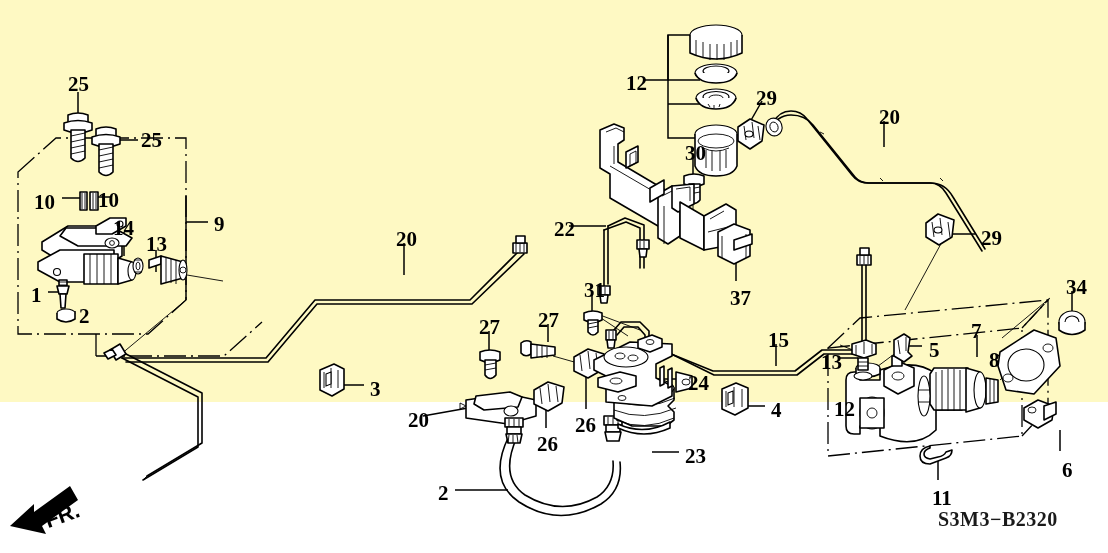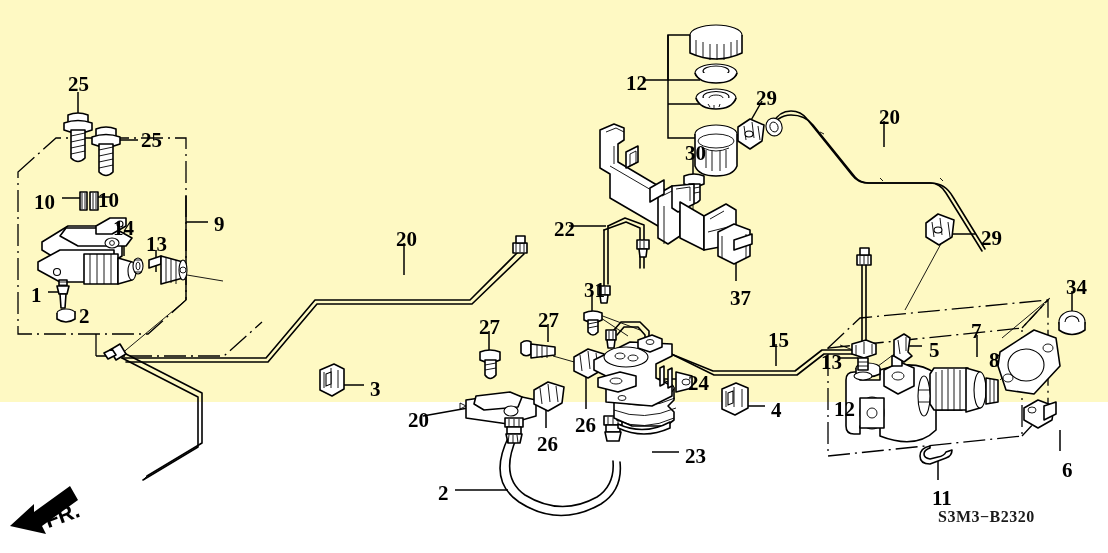--- a/index.html
+++ b/index.html
@@ -5,21 +5,21 @@
 <style>
   html,body{margin:0;padding:0;background:#ffffff;}
   body{width:1108px;height:553px;overflow:hidden;
        font-family:"Liberation Serif", serif;}
   #diagram-root{position:relative;width:1108px;height:402px;background:#fef9c3;}
   svg#art{position:absolute;left:0;top:0;width:1108px;height:553px;}
   .lbl{position:absolute;font-family:"Liberation Serif", serif;
        font-weight:bold;font-size:21px;color:#000;line-height:1;
        white-space:nowrap;}
   .partno{position:absolute;font-family:"Liberation Serif", serif;
-       font-weight:bold;font-size:16px;letter-spacing:.5px;color:#1a1a1a;}
+       font-weight:bold;font-size:20px;letter-spacing:.5px;color:#1a1a1a;}
   .frtext{position:absolute;font-family:"Liberation Sans", sans-serif;
        font-weight:bold;font-size:22px;color:#000;
        transform:rotate(-20deg);transform-origin:left bottom;}
 </style>
 </head>
 <body>
 
 <div id="diagram-root">
 
   <svg id="art" viewBox="0 0 1108 553">

